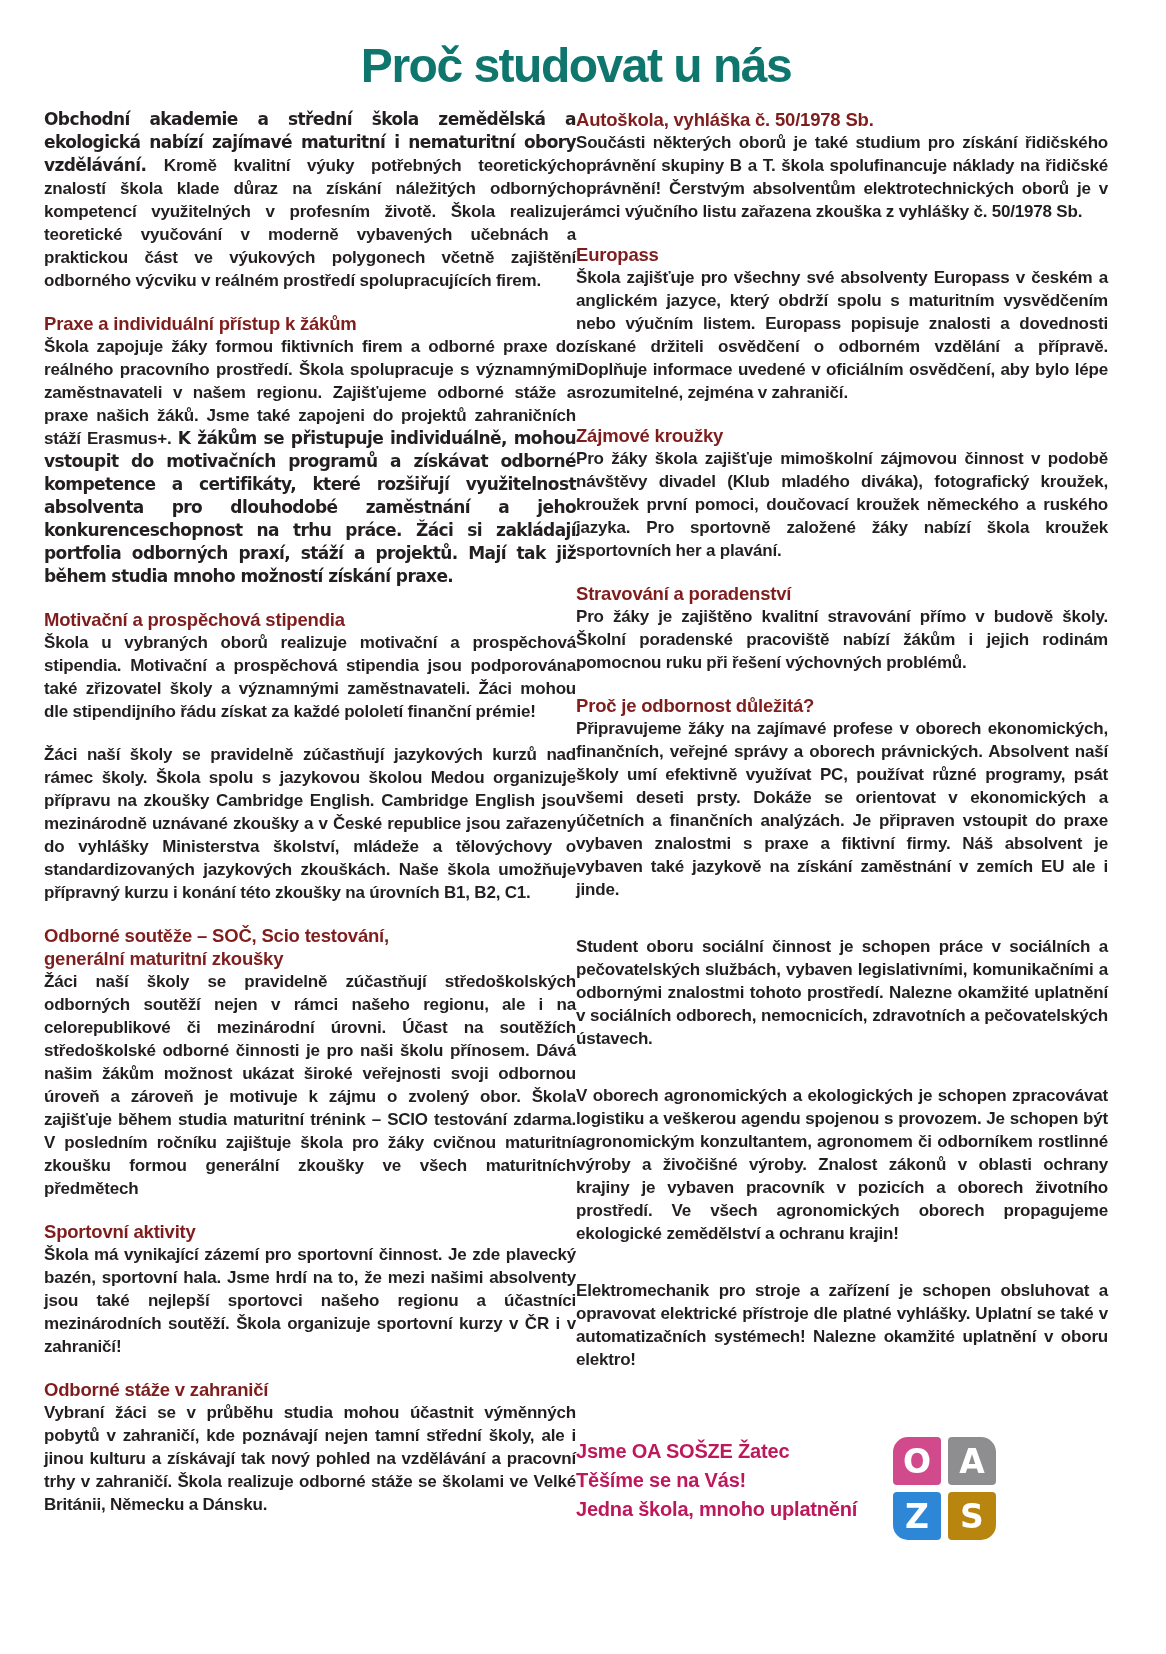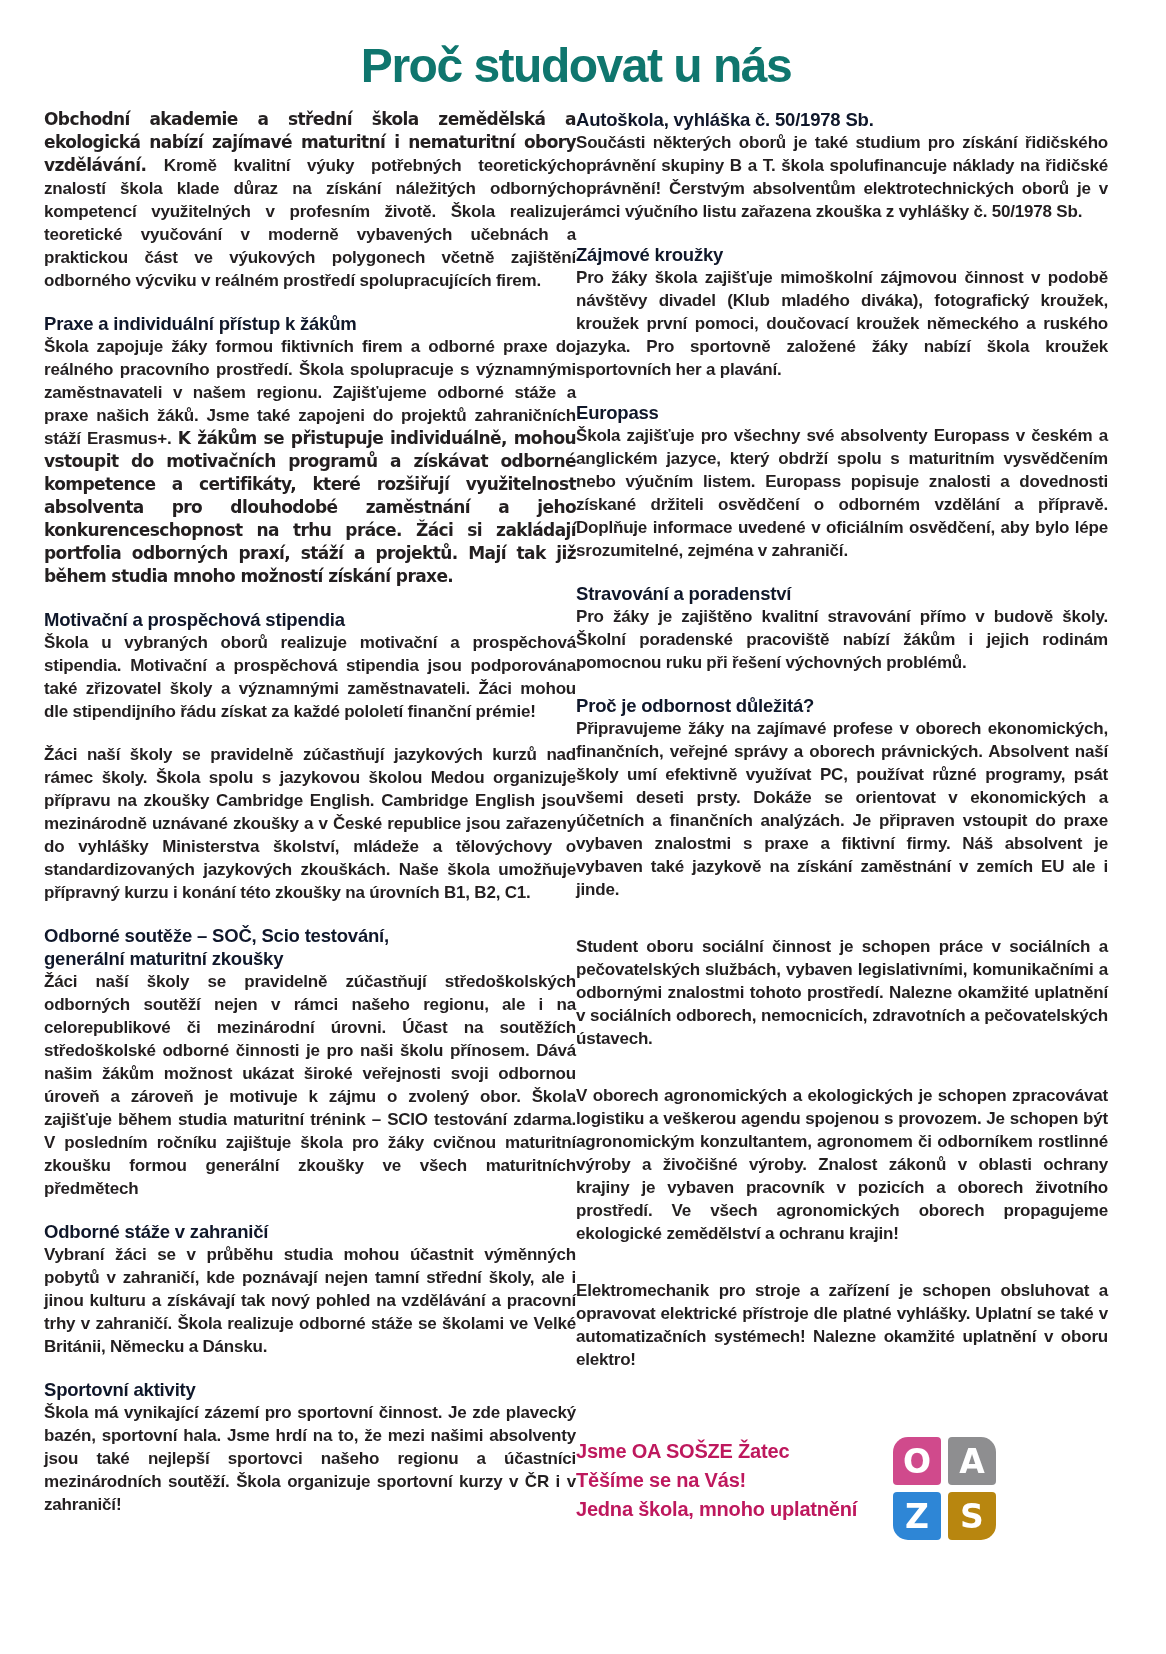--- a/index.html
+++ b/index.html
@@ -26,21 +26,21 @@
   .columns { display: flex; align-items: flex-start; }
   .col { flex: 1 1 0; min-width: 0; }
   .sec { margin-top: 20px; }
   .col > .sec:first-child { margin-top: 0; }
   .sec.loose { margin-top: 34px; }
   .sec-heading {
     margin: 0;
     font-size: 18.5px;
     line-height: 23px;
     font-weight: bold;
-    color: #0f172a;
+    color: #7f1d1d;
     letter-spacing: -0.2px;
   }
   .hl2 { display: block; }
   .body {
     margin: 0;
     font-size: 17px;
     line-height: 23px;
     font-weight: bold;
     letter-spacing: -0.2px;
     text-align: justify;
@@ -111,46 +111,46 @@
       <div class="sec">
         <p class="body">Žáci naší školy se pravidelně zúčastňují jazykových kurzů nad rámec školy. Škola spolu s jazykovou školou Medou organizuje přípravu na zkoušky Cambridge English. Cambridge English jsou mezinárodně uznávané zkoušky a v České republice jsou zařazeny do vyhlášky Ministerstva školství, mládeže a tělovýchovy o standardizovaných jazykových zkouškách. Naše škola umožňuje přípravný kurzu i konání této zkoušky na úrovních B1, B2, C1.</p>
       </div>
 
       <div class="sec">
         <h2 class="sec-heading"><span>Odborné soutěže – SOČ, Scio testování,</span><span class="hl2">generální maturitní zkoušky</span></h2>
         <p class="body">Žáci naší školy se pravidelně zúčastňují středoškolských odborných soutěží nejen v rámci našeho regionu, ale i na celorepublikové či mezinárodní úrovni. Účast na soutěžích středoškolské odborné činnosti je pro naši školu přínosem. Dává našim žákům možnost ukázat široké veřejnosti svoji odbornou úroveň a zároveň je motivuje k zájmu o zvolený obor. Škola zajišťuje během studia maturitní trénink – SCIO testování zdarma. V posledním ročníku zajištuje škola pro žáky cvičnou maturitní zkoušku formou generální zkoušky ve všech maturitních předmětech</p>
       </div>
 
       <div class="sec">
-        <h2 class="sec-heading">Odborné stáže v zahraničí</h2>
-        <p class="body">Vybraní žáci se v průběhu studia mohou účastnit výměnných pobytů v zahraničí, kde poznávají nejen tamní střední školy, ale i jinou kulturu a získávají tak nový pohled na vzdělávání a pracovní trhy v zahraničí. Škola realizuje odborné stáže se školami ve Velké Británii, Německu a Dánsku.</p>
+        <h2 class="sec-heading">Sportovní aktivity</h2>
+        <p class="body">Škola má vynikající zázemí pro sportovní činnost. Je zde plavecký bazén, sportovní hala. Jsme hrdí na to, že mezi našimi absolventy jsou také nejlepší sportovci našeho regionu a účastníci mezinárodních soutěží. Škola organizuje sportovní kurzy v ČR i v zahraničí!</p>
       </div>
 
       <div class="sec">
-        <h2 class="sec-heading">Sportovní aktivity</h2>
-        <p class="body">Škola má vynikající zázemí pro sportovní činnost. Je zde plavecký bazén, sportovní hala. Jsme hrdí na to, že mezi našimi absolventy jsou také nejlepší sportovci našeho regionu a účastníci mezinárodních soutěží. Škola organizuje sportovní kurzy v ČR i v zahraničí!</p>
+        <h2 class="sec-heading">Odborné stáže v zahraničí</h2>
+        <p class="body">Vybraní žáci se v průběhu studia mohou účastnit výměnných pobytů v zahraničí, kde poznávají nejen tamní střední školy, ale i jinou kulturu a získávají tak nový pohled na vzdělávání a pracovní trhy v zahraničí. Škola realizuje odborné stáže se školami ve Velké Británii, Německu a Dánsku.</p>
       </div>
 
     </div>
 
     <div class="col">
 
       <div class="sec">
         <h2 class="sec-heading">Autoškola, vyhláška č. 50/1978 Sb.</h2>
         <p class="body">Součásti některých oborů je také studium pro získání řidičského oprávnění skupiny B a T. škola spolufinancuje náklady na řidičské oprávnění! Čerstvým absolventům elektrotechnických oborů je v rámci výučního listu zařazena zkouška z vyhlášky č. 50/1978 Sb.</p>
       </div>
 
       <div class="sec">
-        <h2 class="sec-heading">Zájmové kroužky</h2>
-        <p class="body">Pro žáky škola zajišťuje mimoškolní zájmovou činnost v podobě návštěvy divadel (Klub mladého diváka), fotografický kroužek, kroužek první pomoci, doučovací kroužek německého a ruského jazyka. Pro sportovně založené žáky nabízí škola kroužek sportovních her a plavání.</p>
+        <h2 class="sec-heading">Europass</h2>
+        <p class="body">Škola zajišťuje pro všechny své absolventy Europass v českém a anglickém jazyce, který obdrží spolu s maturitním vysvědčením nebo výučním listem. Europass popisuje znalosti a dovednosti získané držiteli osvědčení o odborném vzdělání a přípravě. Doplňuje informace uvedené v oficiálním osvědčení, aby bylo lépe srozumitelné, zejména v zahraničí.</p>
       </div>
 
       <div class="sec">
-        <h2 class="sec-heading">Europass</h2>
-        <p class="body">Škola zajišťuje pro všechny své absolventy Europass v českém a anglickém jazyce, který obdrží spolu s maturitním vysvědčením nebo výučním listem. Europass popisuje znalosti a dovednosti získané držiteli osvědčení o odborném vzdělání a přípravě. Doplňuje informace uvedené v oficiálním osvědčení, aby bylo lépe srozumitelné, zejména v zahraničí.</p>
+        <h2 class="sec-heading">Zájmové kroužky</h2>
+        <p class="body">Pro žáky škola zajišťuje mimoškolní zájmovou činnost v podobě návštěvy divadel (Klub mladého diváka), fotografický kroužek, kroužek první pomoci, doučovací kroužek německého a ruského jazyka. Pro sportovně založené žáky nabízí škola kroužek sportovních her a plavání.</p>
       </div>
 
       <div class="sec">
         <h2 class="sec-heading">Stravování a poradenství</h2>
         <p class="body">Pro žáky je zajištěno kvalitní stravování přímo v budově školy. Školní poradenské pracoviště nabízí žákům i jejich rodinám pomocnou ruku při řešení výchovných problémů.</p>
       </div>
 
       <div class="sec">
         <h2 class="sec-heading">Proč je odbornost důležitá?</h2>
         <p class="body">Připravujeme žáky na zajímavé profese v oborech ekonomických, finančních, veřejné správy a oborech právnických. Absolvent naší školy umí efektivně využívat PC, používat různé programy, psát všemi deseti prsty. Dokáže se orientovat v ekonomických a účetních a finančních analýzách. Je připraven vstoupit do praxe vybaven znalostmi s praxe a fiktivní firmy. Náš absolvent je vybaven také jazykově na získání zaměstnání v zemích EU ale i jinde.</p>

